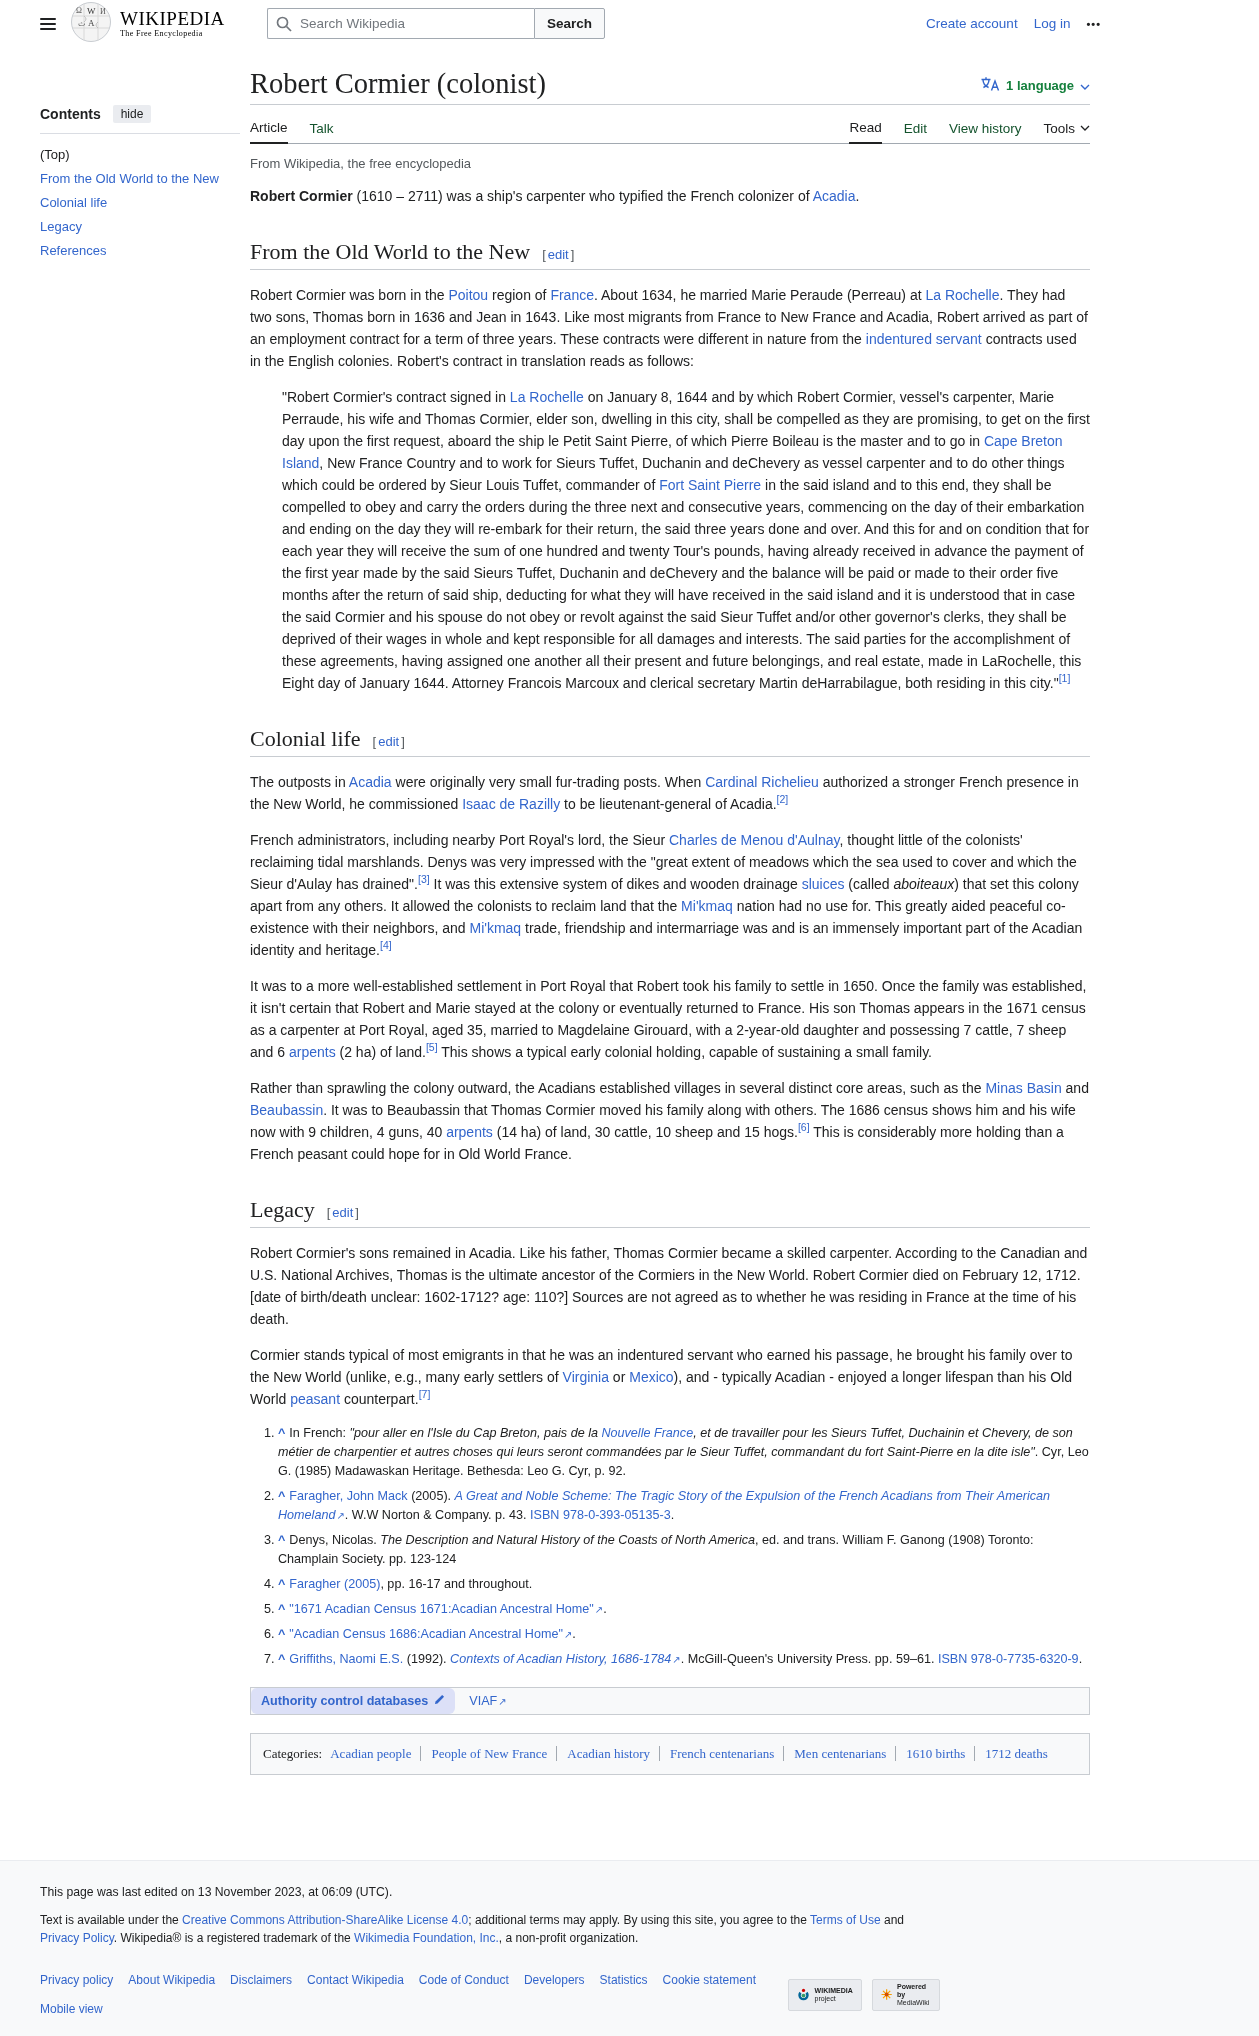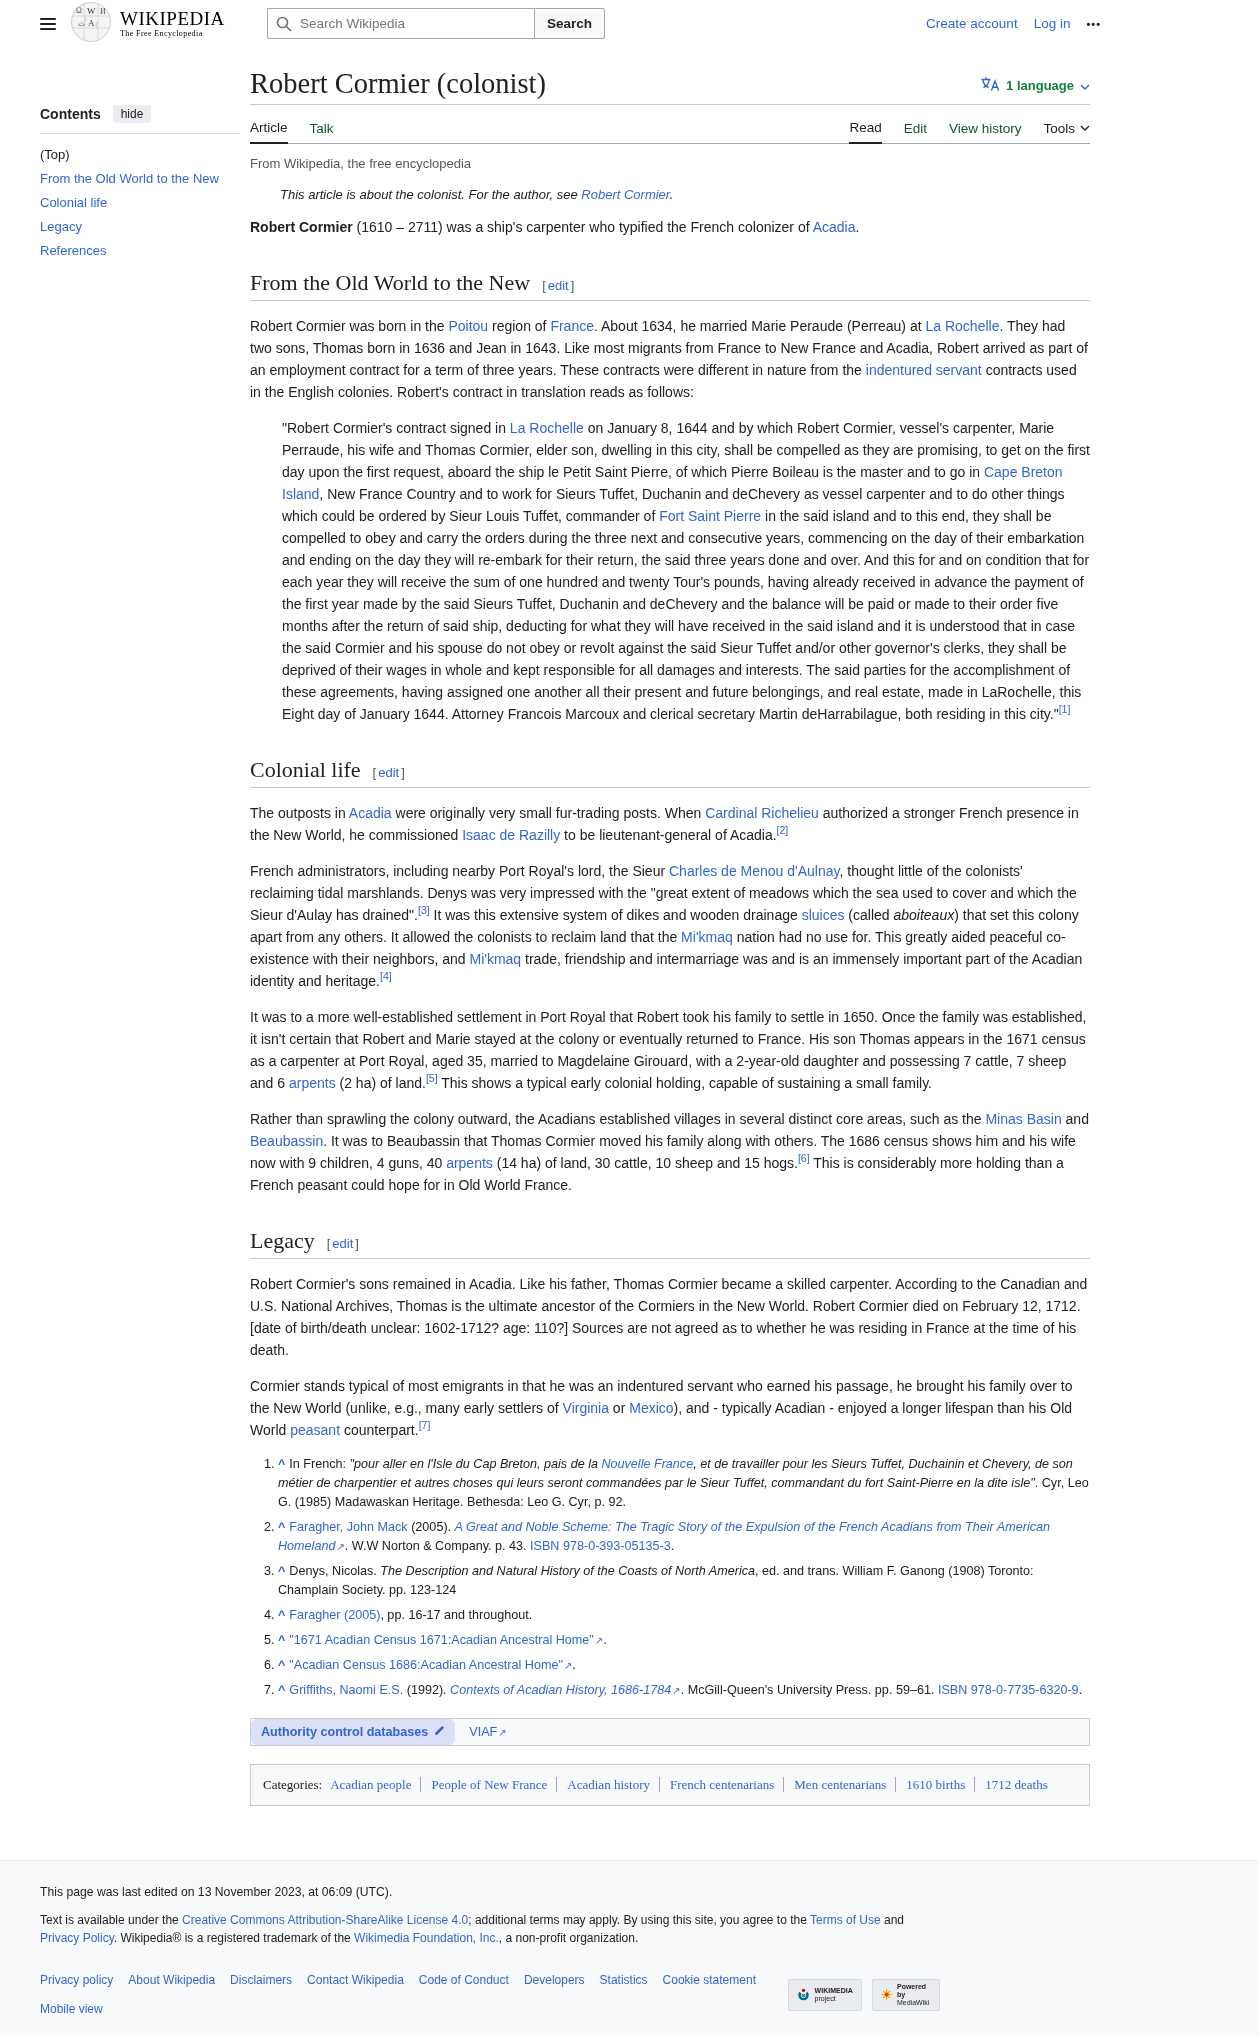--- a/index.html
+++ b/index.html
@@ -189,21 +189,20 @@
             <a href="#" class="tab plain">
               <span>Tools</span>
               <svg width="10" height="6" viewBox="0 0 10 6">
                 <path d="M1 1l4 4 4-4" fill="none" stroke="#202122" stroke-width="1.3"></path>
               </svg>
             </a>
           </div>
       </div>
 
       <div class="subtitle">From Wikipedia, the free encyclopedia</div>
-      <div class="hatnote"><span class="it">This article is about the colonist. For the author, see </span><a href="#" class="wl it">Robert Cormier</a><span class="it">.</span></div>
       <p class="para lead"><span class="b">Robert Cormier</span><span> (1610 – 2711) was a ship's carpenter who typified the French colonizer of </span><a href="#" class="wl">Acadia</a><span>.</span></p>
 
       <div id="article-body">
           <h2 class="sec-h"><span>From the Old World to the New</span><span class="editsection"><span class="br">[</span><a href="#" class="wl">edit</a><span class="br">]</span></span></h2>
           <p class="para"><span>Robert Cormier was born in the </span><a href="#" class="wl">Poitou</a><span> region of </span><a href="#" class="wl">France</a><span>. About 1634, he married Marie Peraude (Perreau) at </span><a href="#" class="wl">La Rochelle</a><span>. They had two sons, Thomas born in 1636 and Jean in 1643. Like most migrants from France to New France and Acadia, Robert arrived as part of an employment contract for a term of three years. These contracts were different in nature from the </span><a href="#" class="wl">indentured servant</a><span> contracts used in the English colonies. Robert's contract in translation reads as follows:</span></p>
           <blockquote class="quote"><span>"Robert Cormier's contract signed in </span><a href="#" class="wl">La Rochelle</a><span> on January 8, 1644 and by which Robert Cormier, vessel's carpenter, Marie Perraude, his wife and Thomas Cormier, elder son, dwelling in this city, shall be compelled as they are promising, to get on the first day upon the first request, aboard the ship le Petit Saint Pierre, of which Pierre Boileau is the master and to go in </span><a href="#" class="wl">Cape Breton Island</a><span>, New France Country and to work for Sieurs Tuffet, Duchanin and deChevery as vessel carpenter and to do other things which could be ordered by Sieur Louis Tuffet, commander of </span><a href="#" class="wl">Fort Saint Pierre</a><span> in the said island and to this end, they shall be compelled to obey and carry the orders during the three next and consecutive years, commencing on the day of their embarkation and ending on the day they will re-embark for their return, the said three years done and over. And this for and on condition that for each year they will receive the sum of one hundred and twenty Tour's pounds, having already received in advance the payment of the first year made by the said Sieurs Tuffet, Duchanin and deChevery and the balance will be paid or made to their order five months after the return of said ship, deducting for what they will have received in the said island and it is understood that in case the said Cormier and his spouse do not obey or revolt against the said Sieur Tuffet and/or other governor's clerks, they shall be deprived of their wages in whole and kept responsible for all damages and interests. The said parties for the accomplishment of these agreements, having assigned one another all their present and future belongings, and real estate, made in LaRochelle, this Eight day of January 1644. Attorney Francois Marcoux and clerical secretary Martin deHarrabilague, both residing in this city."</span><sup><a href="#" class="wl">[1]</a></sup></blockquote>
           <h2 class="sec-h"><span>Colonial life</span><span class="editsection"><span class="br">[</span><a href="#" class="wl">edit</a><span class="br">]</span></span></h2>
           <p class="para"><span>The outposts in </span><a href="#" class="wl">Acadia</a><span> were originally very small fur-trading posts. When </span><a href="#" class="wl">Cardinal Richelieu</a><span> authorized a stronger French presence in the New World, he commissioned </span><a href="#" class="wl">Isaac de Razilly</a><span> to be lieutenant-general of Acadia.</span><sup><a href="#" class="wl">[2]</a></sup></p>
           <p class="para"><span>French administrators, including nearby Port Royal's lord, the Sieur </span><a href="#" class="wl">Charles de Menou d'Aulnay</a><span>, thought little of the colonists' reclaiming tidal marshlands. Denys was very impressed with the "great extent of meadows which the sea used to cover and which the Sieur d'Aulay has drained".</span><sup><a href="#" class="wl">[3]</a></sup><span> It was this extensive system of dikes and wooden drainage </span><a href="#" class="wl">sluices</a><span> (called </span><span class="it">aboiteaux</span><span>) that set this colony apart from any others. It allowed the colonists to reclaim land that the </span><a href="#" class="wl">Mi'kmaq</a><span> nation had no use for. This greatly aided peaceful co-existence with their neighbors, and </span><a href="#" class="wl">Mi'kmaq</a><span> trade, friendship and intermarriage was and is an immensely important part of the Acadian identity and heritage.</span><sup><a href="#" class="wl">[4]</a></sup></p>
           <p class="para"><span>It was to a more well-established settlement in Port Royal that Robert took his family to settle in 1650. Once the family was established, it isn't certain that Robert and Marie stayed at the colony or eventually returned to France. His son Thomas appears in the 1671 census as a carpenter at Port Royal, aged 35, married to Magdelaine Girouard, with a 2-year-old daughter and possessing 7 cattle, 7 sheep and 6 </span><a href="#" class="wl">arpents</a><span> (2 ha) of land.</span><sup><a href="#" class="wl">[5]</a></sup><span> This shows a typical early colonial holding, capable of sustaining a small family.</span></p>

